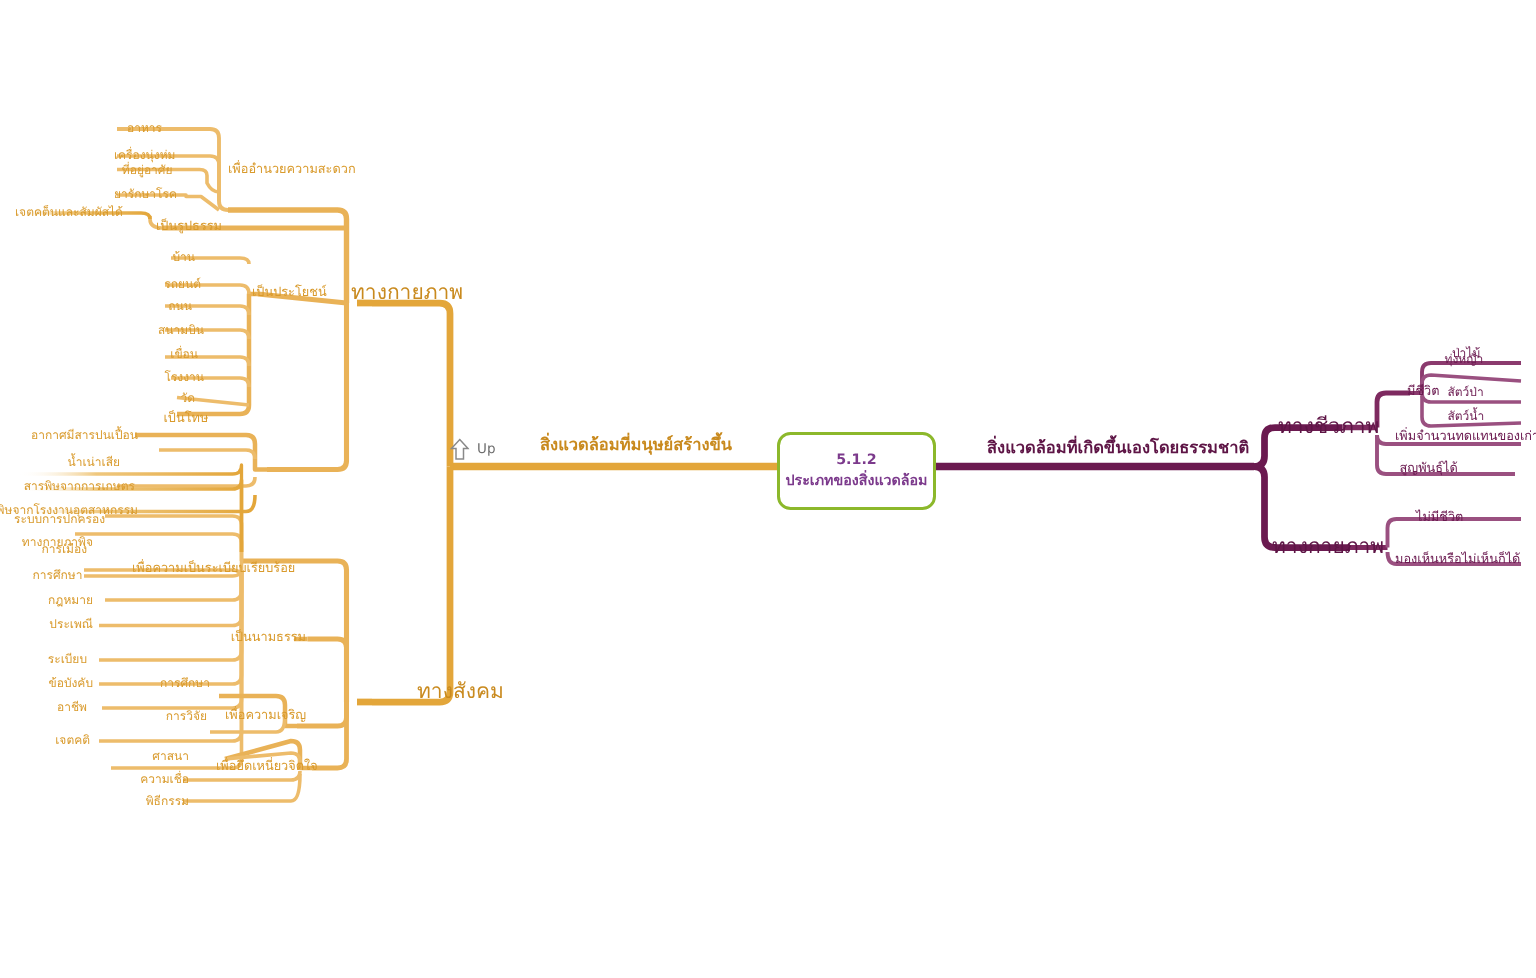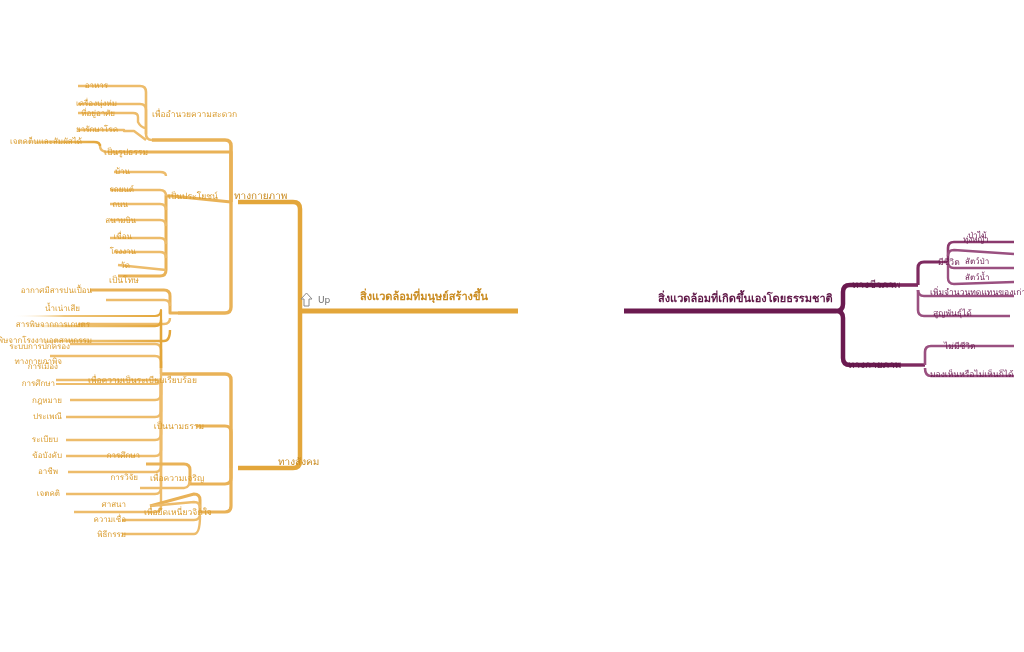--- a/index.html
+++ b/index.html
@@ -24,21 +24,21 @@
   }
   .node {
     position: absolute;
     white-space: nowrap;
     line-height: 1.05;
     transform: translateY(-50%);
   }
   
   .lbl-leaf   { font-size: 8px; }
   .lbl-mid    { font-size: 8.5px; }
-  .lbl-major  { font-size: 10px; }
+  .lbl-major  { font-size: 14px; }
   .lbl-main   { font-size: 11px; font-weight: bold; }
   
   .c-orange   { color: #D99A2B; }
   .c-orange-d { color: #C98A1E; }
   .c-purple   { color: #6B1A50; }
   .c-purple-d { color: #5E1546; }
   
   .a-right { text-align: right; transform: translate(-100%, -50%); }
 
   
@@ -173,20 +173,24 @@
       <path d="M948,262 Q948,268 954,268 L1014,268" stroke="#9A5080" stroke-width="2.4"></path>
       <path d="M948,264 L948,278 Q948,284 954,284 L1014,282" stroke="#9A5080" stroke-width="2.4"></path>
 
       <path d="M900,365 L910,365 L910,365 L925,365" stroke="#7E2A60" stroke-width="3.4"></path>
       <path d="M925,365 L925,352 Q925,346 931,346 L1014,346" stroke="#9A5080" stroke-width="2.6"></path>
       <path d="M925,368 Q925,376 931,376 L1014,376" stroke="#9A5080" stroke-width="2.6"></path>
 
     </g>
   </svg>
 
+  <div id="central">
+    <span class="cn-code">5.1.2</span>
+    <span class="cn-title">ประเภทของสิ่งแวดล้อม</span>
+  </div>
 
   <div id="up-control">
     <span class="up-arrow">
       <svg width="13" height="15" viewBox="0 0 13 15" xmlns="http://www.w3.org/2000/svg">
         <path d="M6.5 1 L12 7 L9 7 L9 14 L4 14 L4 7 L1 7 Z" fill="#ffffff" stroke="#8A8A8A" stroke-width="1"></path>
       </svg>
     </span>
     <span class="up-label">Up</span>
   </div>
 

